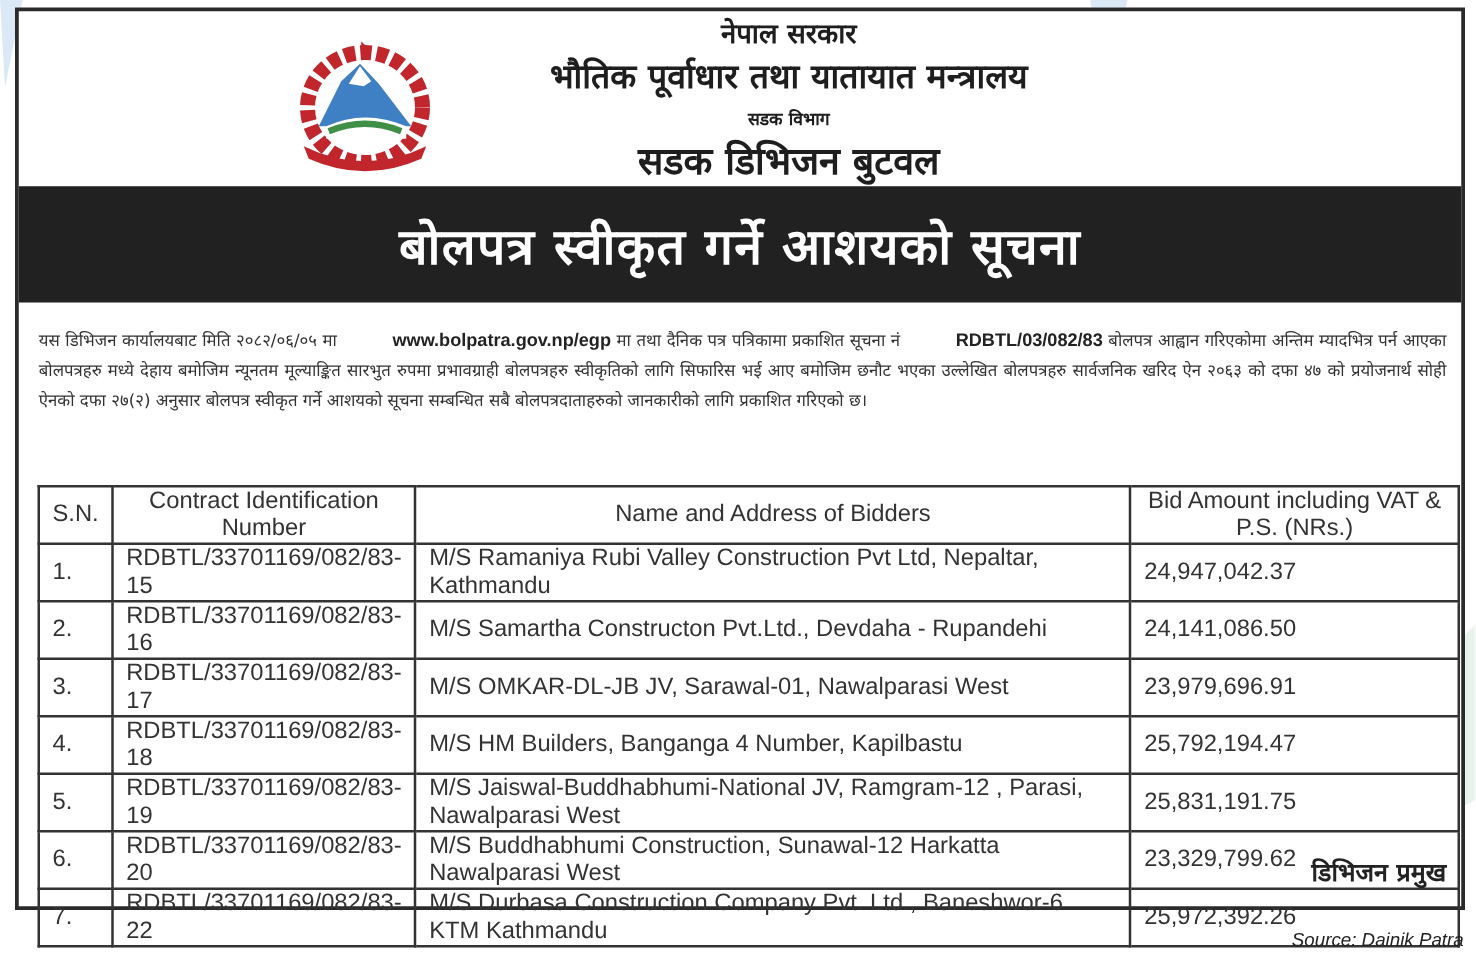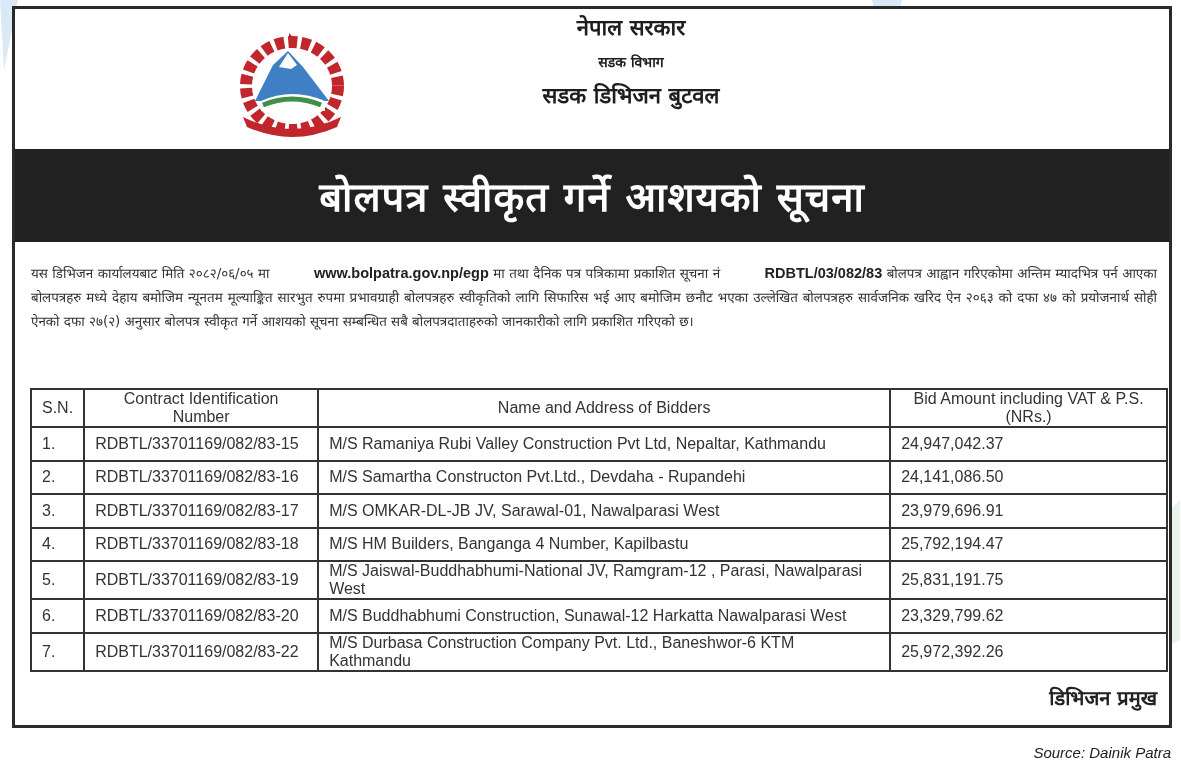--- a/index.html
+++ b/index.html
@@ -18,42 +18,42 @@
     position:absolute; left:218px; top:22px; width:118px; height:108px;
   }
   .hdr-lines {
     position:absolute; left:0; right:0; top:2px; text-align:center;
     font-family:"DejaVu Sans", sans-serif; font-weight:bold; color:#1e1e1e;padding-left:38px;
   }
   .hdr-lines div { line-height:34px; }
   .l1 { font-size:22px; margin-left:40px; }
   .l2 { font-size:27px; margin-left:40px; }
   .l3 { font-size:14px; margin-left:40px; }
-  .l4 { font-size:22px; margin-left:40px; }
+  .l4 { font-size:30px; margin-left:40px; }
   .banner {
     position:absolute; left:0; right:0; top:140px; height:93px; background:#222121;
     display:flex; align-items:center; justify-content:center;
   }
   .banner span {
     color:#fff; font-family:"DejaVu Sans", sans-serif; font-weight:bold; font-size:40px; letter-spacing:1px;
   }
   .pubdate {
     position:absolute; left:0; right:0; top:228px; text-align:center;
     font-family:"DejaVu Sans", sans-serif; font-size:13px; font-weight:bold; color:#333;
   }
   .pubdate .v { font-weight:normal; }
   .body-text {
     position:absolute; left:16px; right:12px; top:252px;
     font-family:"DejaVu Sans", sans-serif; font-size:13.4px; line-height:24px; color:#333;
     text-align:justify;
   }
   .body-text b { color:#222; font-family:"Liberation Sans", sans-serif; font-size:14.5px;margin-left:40px; }
   table.bids {
     position:absolute; left:15px; top:379px; width:1138px; border-collapse:collapse;
-    font-family:"Liberation Sans", sans-serif; font-size:16px; color:#333;
+    font-family:"Liberation Sans", sans-serif; font-size:19px; color:#333;
   }
   table.bids th, table.bids td {
     border:2.5px solid #333; height:31.5px; padding:0 10px; text-align:left; font-weight:normal;
   }
   table.bids th { text-align:center; }
   table.bids th.amt { text-align:center; }
   .c-sn { width:28px; }
   .c-cid { width:212px; }
   .c-name { width:550px; }
   .signature {
@@ -88,20 +88,21 @@
       <ellipse cx="59" cy="55" rx="46" ry="44" fill="none" stroke="#c0262b" stroke-width="12" stroke-dasharray="9 4"></ellipse>
       <polygon points="22,70 40,34 55,20 70,36 96,70" fill="#3f7fc4"></polygon>
       <polygon points="46,36 55,22 64,34 58,38" fill="#ffffff"></polygon>
       <path d="M28 70 Q59 56 92 70 L92 80 L28 80 Z" fill="#ffffff"></path>
       <path d="M30 74 Q59 62 88 74" stroke="#3f8f46" stroke-width="5" fill="none"></path>
       <path d="M10 86 Q59 110 108 86 L104 96 Q59 116 14 96 Z" fill="#c0262b"></path>
       <polygon points="56,2 62,8 57,9 62,14 56,14" fill="#c0262b"></polygon>
     </svg>
     <div class="hdr-lines">
       <div class="l1">नेपाल सरकार</div>
+      <div class="l2">भौतिक पूर्वाधार तथा यातायात मन्त्रालय</div>
       <div class="l3">सडक विभाग</div>
       <div class="l4">सडक डिभिजन बुटवल</div>
     </div>
   </div>
 
   <div class="banner">
     <span>बोलपत्र स्वीकृत गर्ने आशयको सूचना</span>
   </div>
 
 

